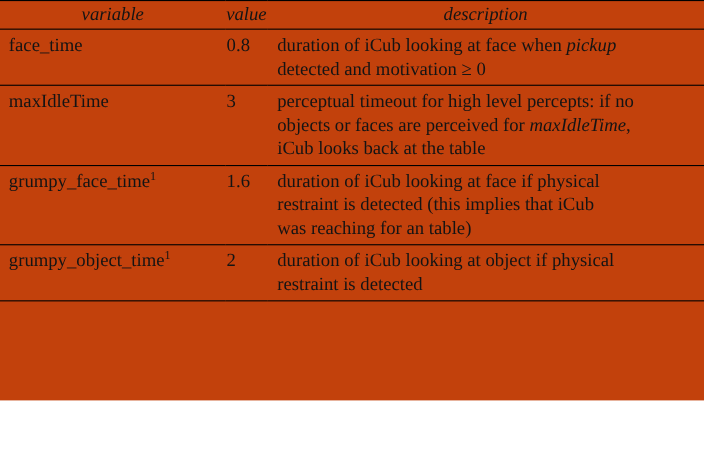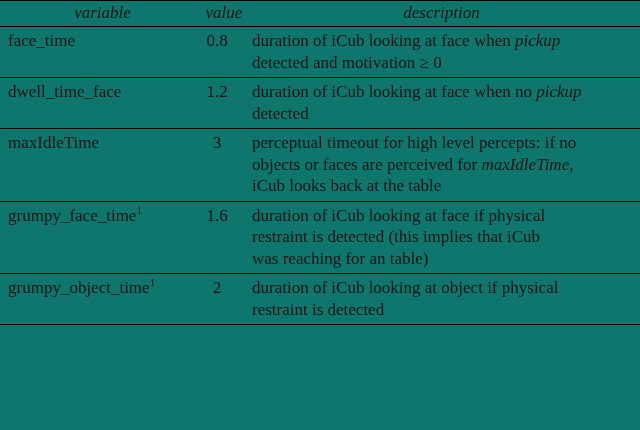--- a/index.html
+++ b/index.html
@@ -8,22 +8,22 @@
     background:#ffffff;
     width:640px;
     height:430px;
     overflow:hidden;
     font-family:"Liberation Serif", serif;
     font-size:17px;
     color:#141414;
   }
   .page{
     width:640px;
-    height:430px;
-    background:#0f766e;
+    height:364px;
+    background:#c2410c;
     position:relative;
   }
   table.params{
     width:640px;
     border-collapse:collapse;
     border-top:1.8px solid #000;
     border-bottom:1.8px solid #000;
     table-layout:fixed;
   }
   col.c-var{width:205px;}
@@ -44,21 +44,21 @@
     vertical-align:top;
     padding-top:3px;
     padding-bottom:4px;
     line-height:21.5px;
   }
   td.var-cell{
     padding-left:8px;
     white-space:nowrap;
   }
   td.val-cell{
-    text-align:center;
+    text-align:left;
     padding-right:15px;
   }
   td.desc-cell{
     padding-left:9px;
     padding-right:4px;
   }
   td.desc-cell .line{
     white-space:nowrap;
   }
   em{font-style:italic;}
@@ -88,28 +88,20 @@
     <tbody>
         <tr>
           <td class="var-cell">face_time</td>
           <td class="val-cell">0.8</td>
           <td class="desc-cell">
             <div class="line"><span>duration of iCub looking at face when </span><em>pickup</em></div>
             <div class="line"><span>detected and motivation ≥ 0</span></div>
           </td>
         </tr>
         <tr>
-          <td class="var-cell">dwell_time_face</td>
-          <td class="val-cell">1.2</td>
-          <td class="desc-cell">
-            <div class="line"><span>duration of iCub looking at face when no </span><em>pickup</em></div>
-            <div class="line"><span>detected</span></div>
-          </td>
-        </tr>
-        <tr>
           <td class="var-cell">maxIdleTime</td>
           <td class="val-cell">3</td>
           <td class="desc-cell">
             <div class="line"><span>perceptual timeout for high level percepts: if no</span></div>
             <div class="line"><span>objects or faces are perceived for </span><em>maxIdleTime</em><span>,</span></div>
             <div class="line"><span>iCub looks back at the table</span></div>
           </td>
         </tr>
         <tr>
           <td class="var-cell">grumpy_face_time<sup>1</sup></td>

